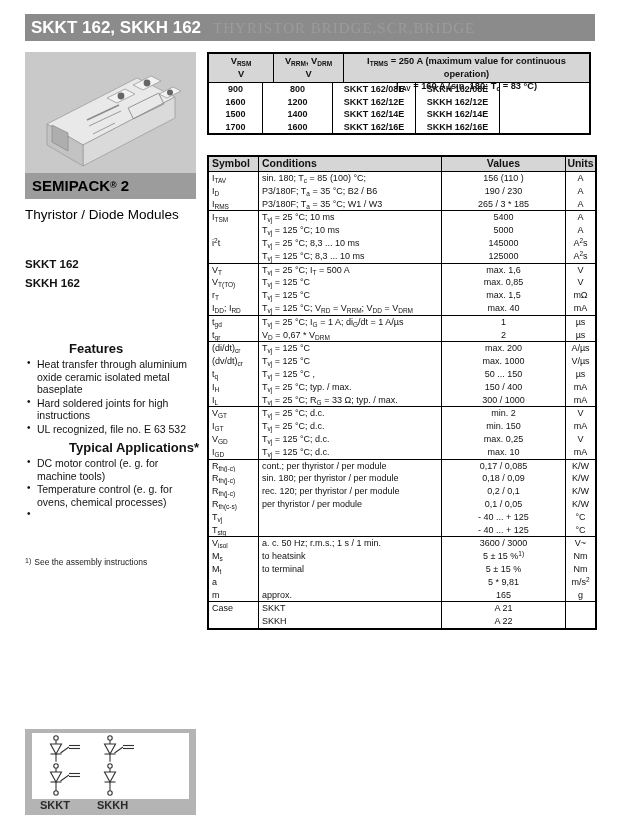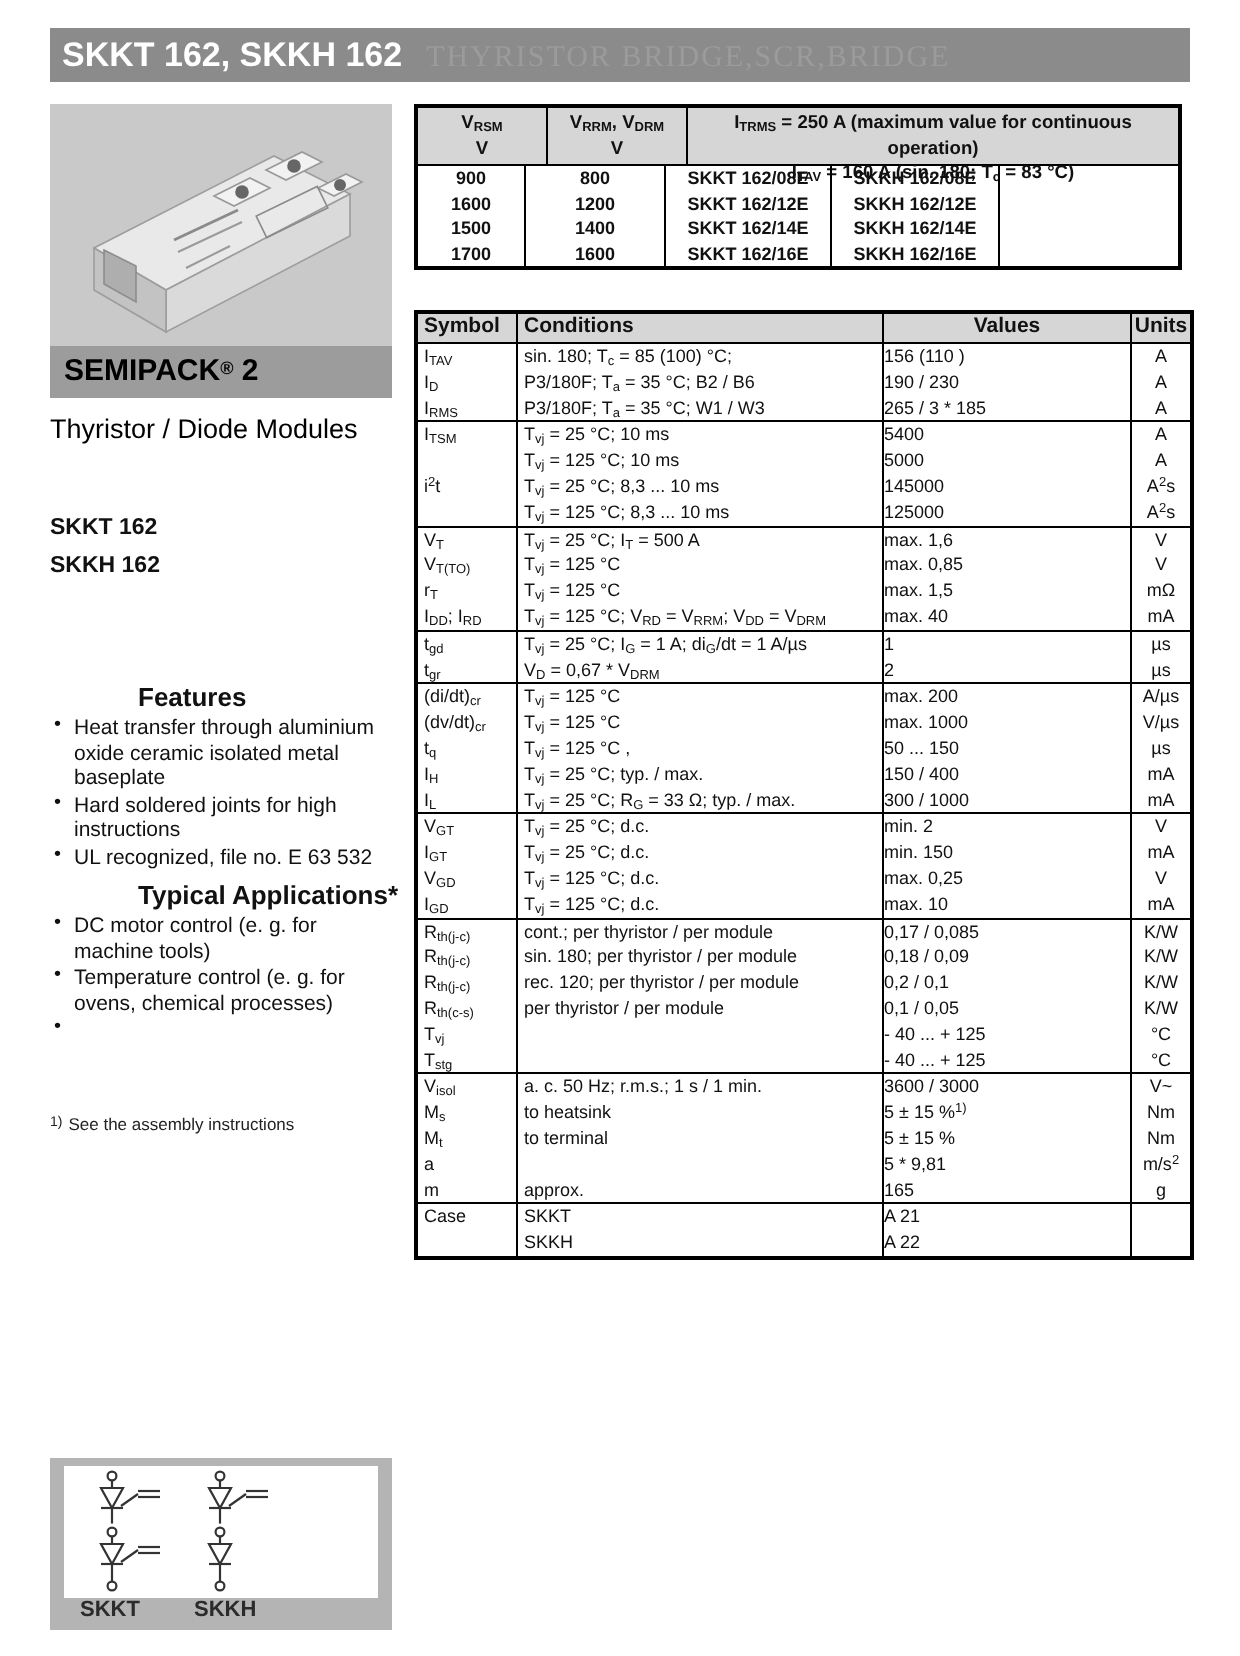--- a/index.html
+++ b/index.html
@@ -60,21 +60,21 @@
   .p-h{box-sizing:border-box;}
   .p-h1{width:50px;border-right:1px solid #000;padding-left:3px;}
   .p-h2{width:183px;border-right:1px solid #000;padding-left:3px;}
   .p-h3{width:124px;border-right:1px solid #000;text-align:center;}
   .p-h4{flex:1;text-align:center;}
   .p-group{border-top:1.5px solid #000;}
   .p-row{display:flex;height:12.8px;}
   .p-c{box-sizing:border-box;font-size:9px;line-height:12.8px;white-space:nowrap;overflow:hidden;}
   .c-sym{width:50px;border-right:1px solid #000;padding-left:3px;}
   .c-cond{width:183px;border-right:1px solid #000;padding-left:3px;}
-  .c-val{width:124px;border-right:1px solid #000;text-align:left;}
+  .c-val{width:124px;border-right:1px solid #000;text-align:center;}
   .c-unit{flex:1;text-align:center;}
   sub{font-size:6.5px;line-height:0;vertical-align:-1.5px;}
   sup{font-size:6.5px;line-height:0;vertical-align:3px;}
 </style>
 </head>
 <body>
 
 <div class="titlebar">
   <span>SKKT 162, SKKH 162</span><span class="watermark">THYRISTOR BRIDGE,SCR,BRIDGE</span>
 </div>

